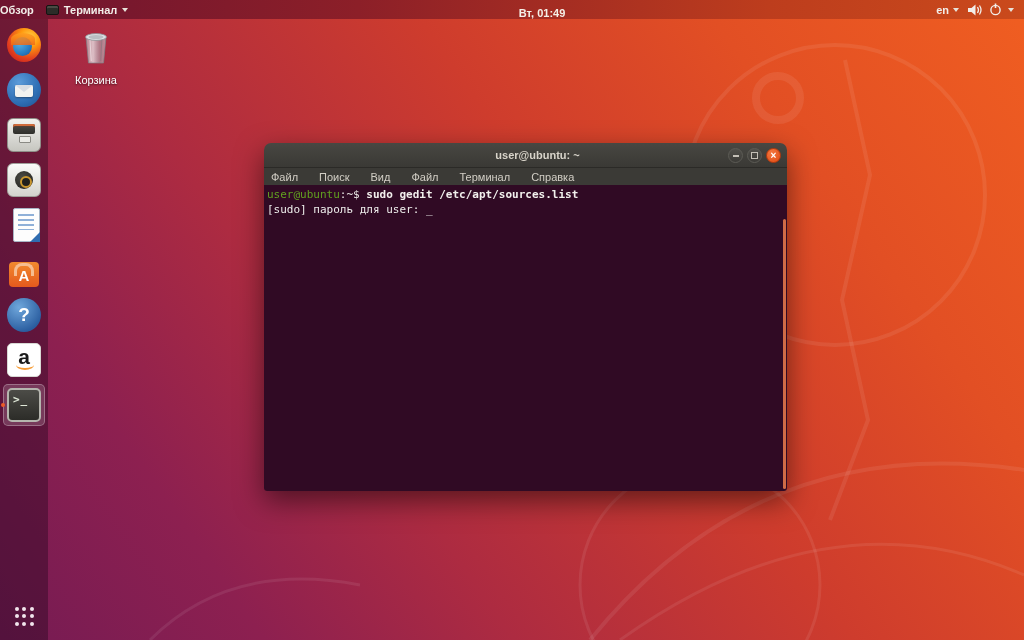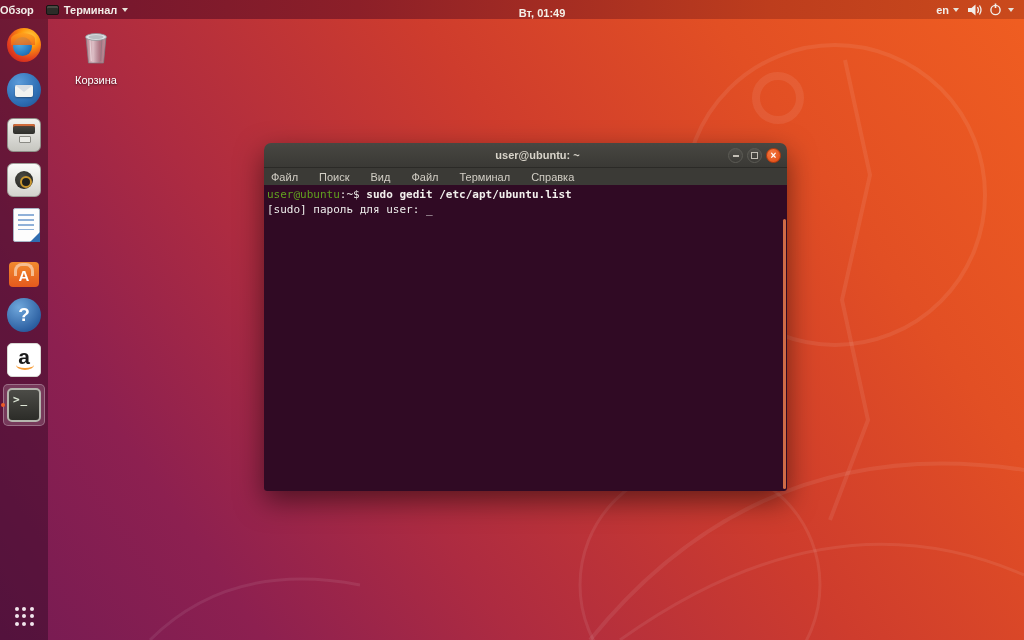--- a/index.html
+++ b/index.html
@@ -246,17 +246,17 @@
   </div>
   <div class="menubar">
     <span class="menu-item">Файл</span>
     <span class="menu-item">Поиск</span>
     <span class="menu-item">Вид</span>
     <span class="menu-item">Файл</span>
     <span class="menu-item">Терминал</span>
     <span class="menu-item">Справка</span>
   </div>
   <div class="term-body">
-    <div class="term-line"><span class="p-user">user@ubuntu</span><span class="p-path">:~$</span><span class="p-cmd"> sudo gedit /etc/apt/ubuntu.list</span></div>
+    <div class="term-line"><span class="p-user">user@ubuntu</span><span class="p-path">:~$</span><span class="p-cmd"> sudo gedit /etc/apt/sources.list</span></div>
     <div class="term-line"><span>[sudo] пароль для user: </span><span>_</span></div>
     <div class="scrollbar"></div>
   </div>
 </div>
 
 </body></html>

